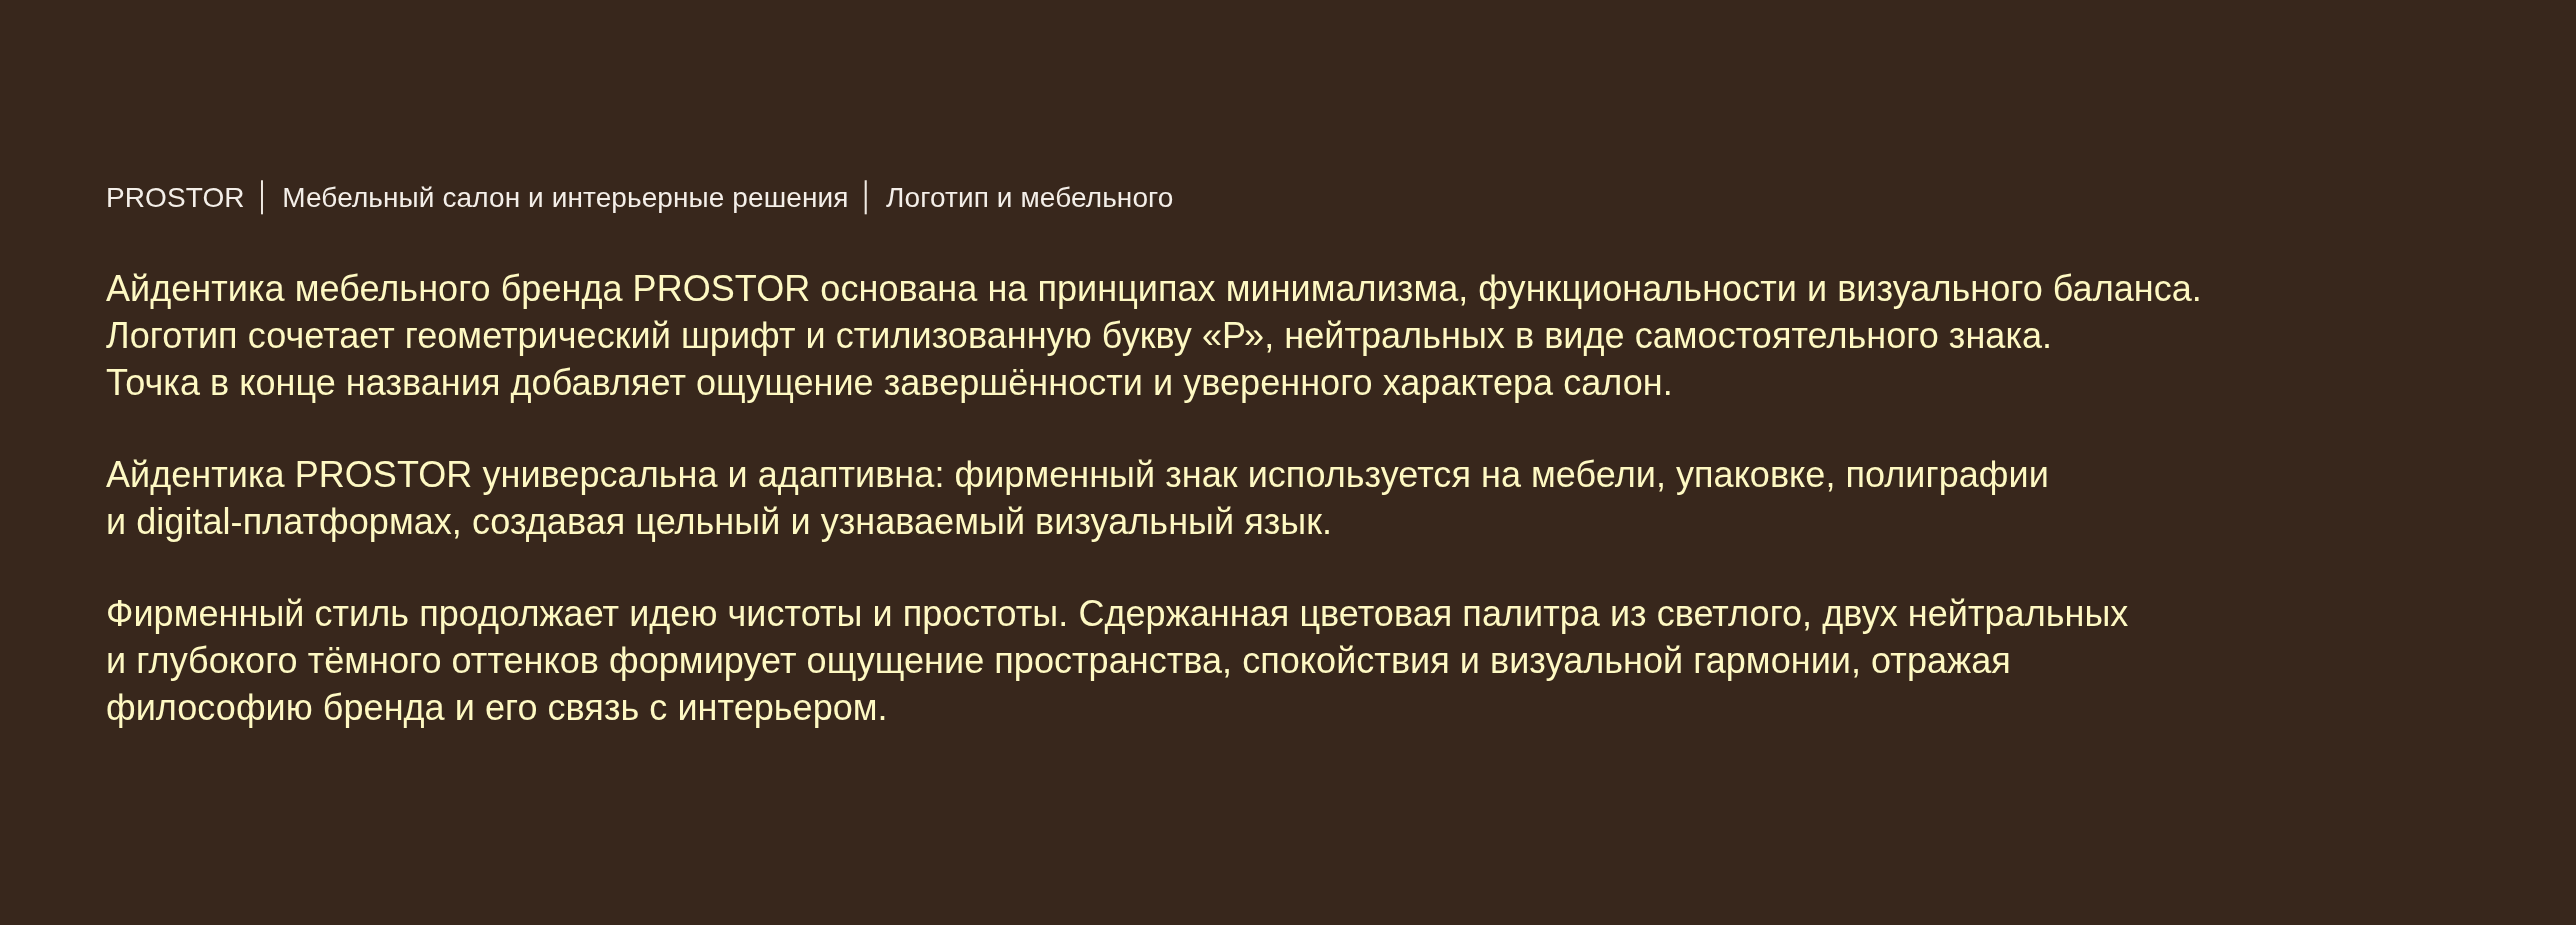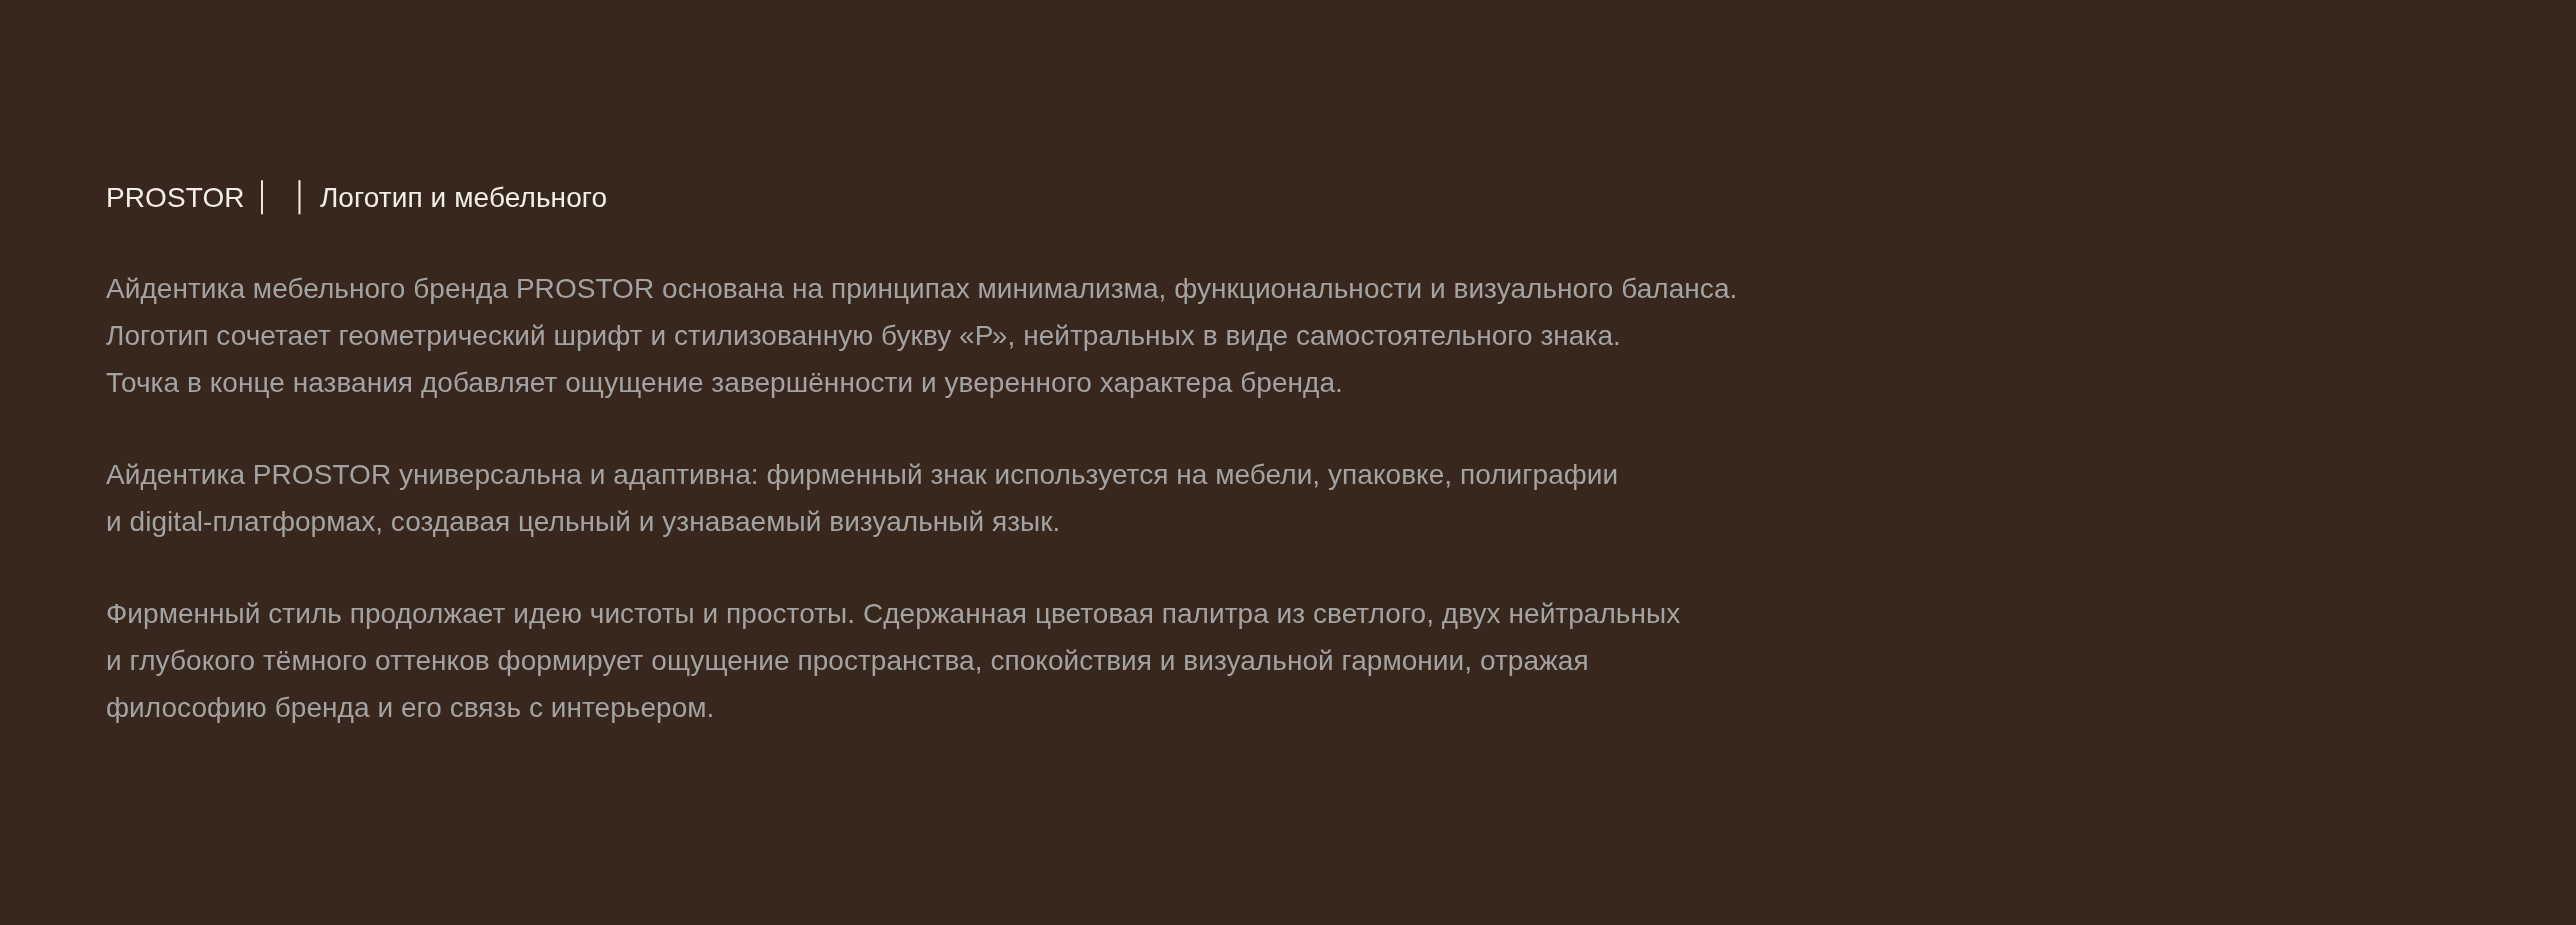--- a/index.html
+++ b/index.html
@@ -52,55 +52,56 @@
   }
 
   
   .body-block {
     position: absolute;
     left: 106px;
     top: 265px;
     width: 2429px;
   }
   .para {
-    font-size: 28px;
+    font-size: 36px;
     line-height: 47px;
     font-weight: 400;
     letter-spacing: 0.05px;
-    color: #a3a3a3;
+    color: #fef9c3;
     margin: 0;
   }
   .para + .para {
     margin-top: 45px;
   }
   .para .ln {
     display: block;
     white-space: nowrap;
   }
 </style>
 </head>
 <body style="background: rgb(56, 39, 28); color: rgb(242, 237, 232);">
 
 <div class="page">
 
   <div class="title-block">
     <div class="title-line">
       <span class="title-seg">PROSTOR</span>
       <span class="title-sep">│</span>
+      <span class="title-seg">Мебельный салон и интерьерные решения</span>
       <span class="title-sep">│</span>
       <span class="title-seg">Логотип и мебельного</span>
     </div>
   </div>
 
   <div class="body-block">
 
     <p class="para">
       <span class="ln">Айдентика мебельного бренда PROSTOR основана на принципах минимализма, функциональности и визуального баланса.</span>
       <span class="ln">Логотип сочетает геометрический шрифт и стилизованную букву «Р», нейтральных в виде самостоятельного знака.</span>
-      <span class="ln">Точка в конце названия добавляет ощущение завершённости и уверенного характера бренда.</span>
+      <span class="ln">Точка в конце названия добавляет ощущение завершённости и уверенного характера салон.</span>
     </p>
 
     <p class="para">
       <span class="ln">Айдентика PROSTOR универсальна и адаптивна: фирменный знак используется на мебели, упаковке, полиграфии</span>
       <span class="ln">и digital-платформах, создавая цельный и узнаваемый визуальный язык.</span>
     </p>
 
     <p class="para">
       <span class="ln">Фирменный стиль продолжает идею чистоты и простоты. Сдержанная цветовая палитра из светлого, двух нейтральных</span>
       <span class="ln">и глубокого тёмного оттенков формирует ощущение пространства, спокойствия и визуальной гармонии, отражая</span>

